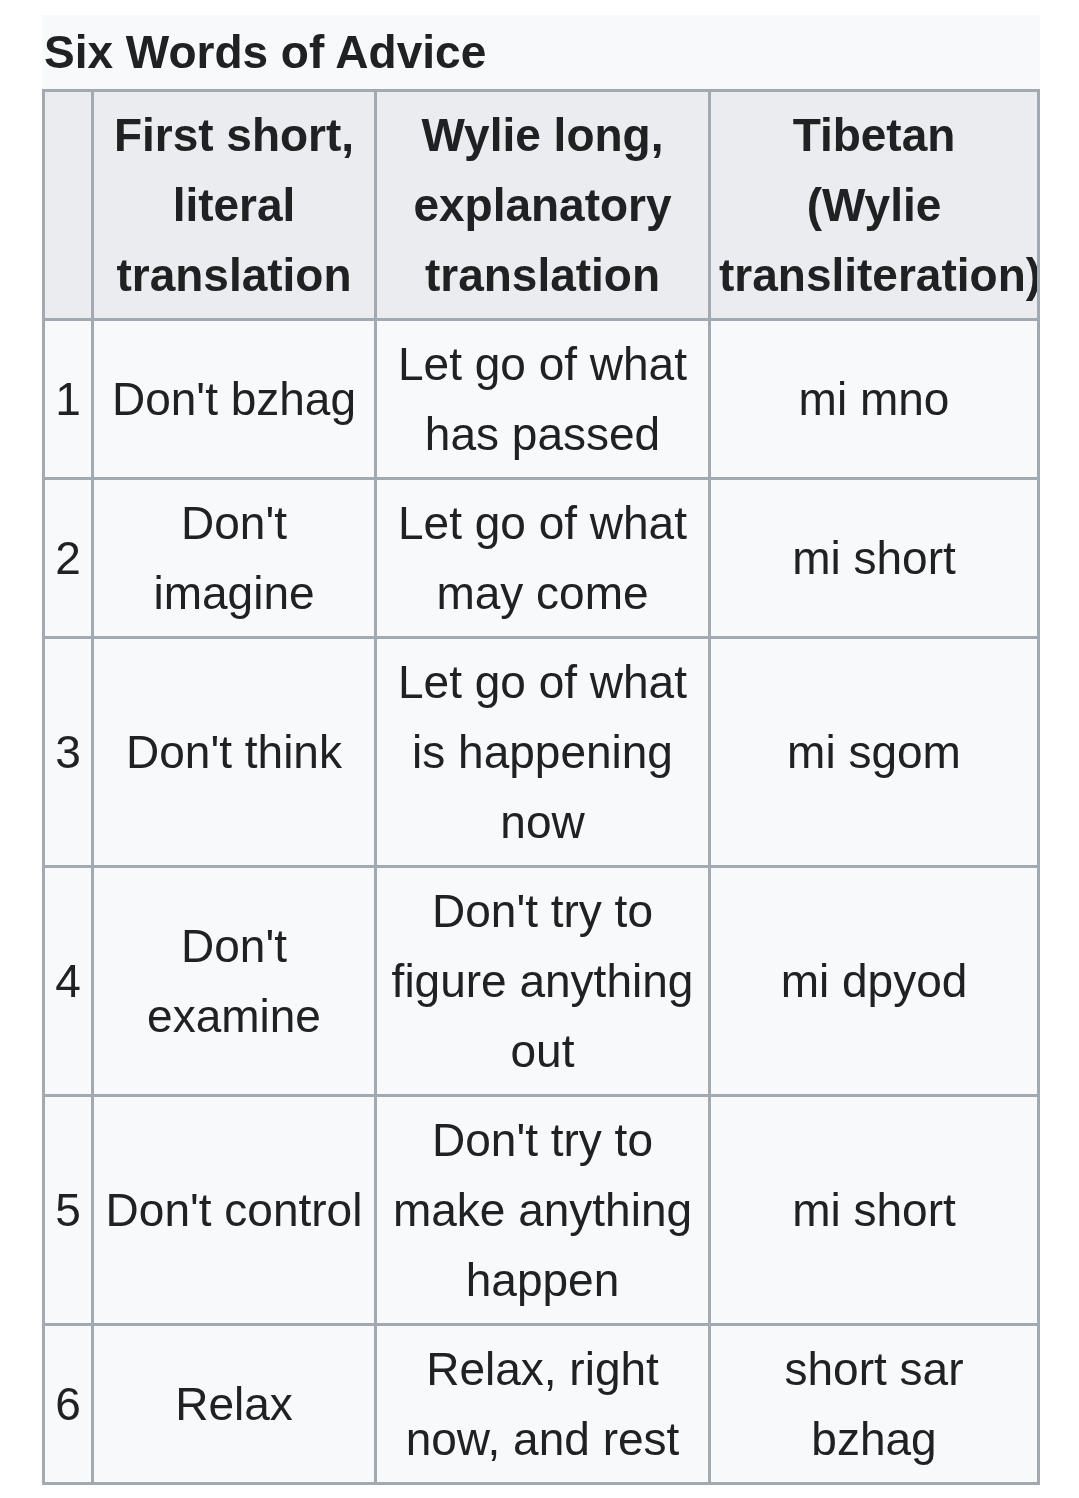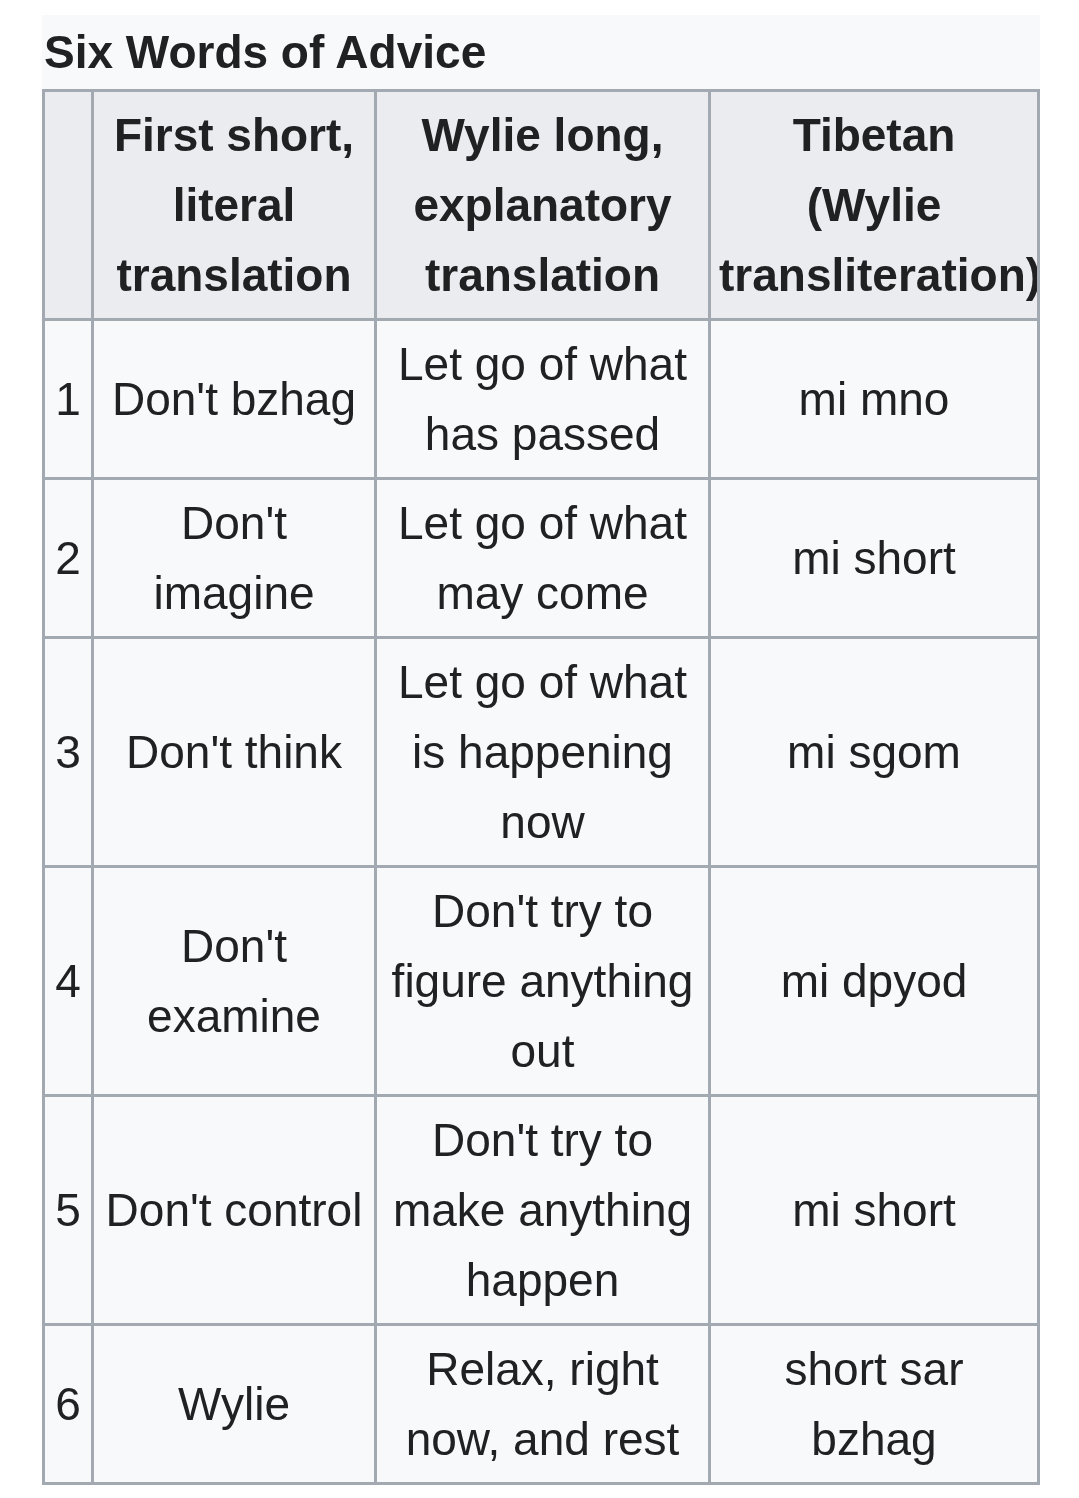--- a/index.html
+++ b/index.html
@@ -121,20 +121,20 @@
       <tr>
         <td>5</td>
         <td>Don't control</td>
         <td>Don't try to
 make anything
 happen</td>
         <td>mi short</td>
       </tr>
       <tr>
         <td>6</td>
-        <td>Wylie</td>
+        <td>Relax</td>
         <td>Relax, right
 now, and rest</td>
         <td>short sar bzhag</td>
       </tr>
     </tbody>
   </table>
 </div>
 
 </body></html>

